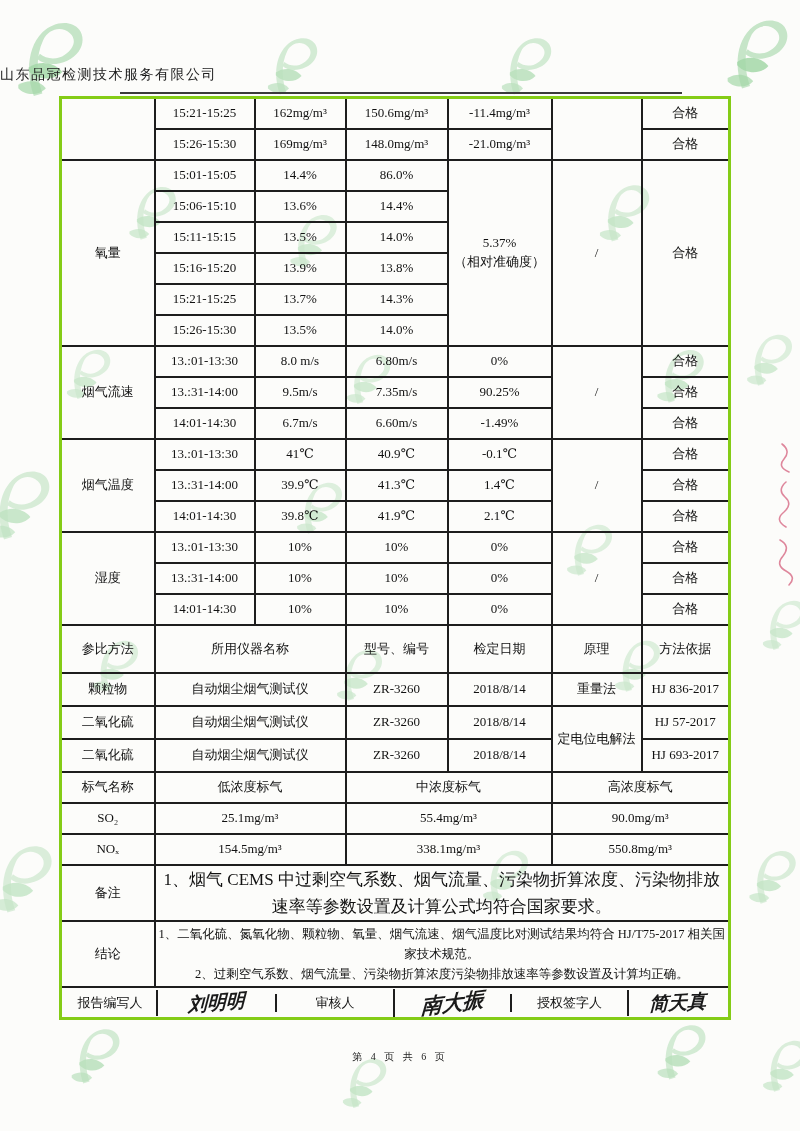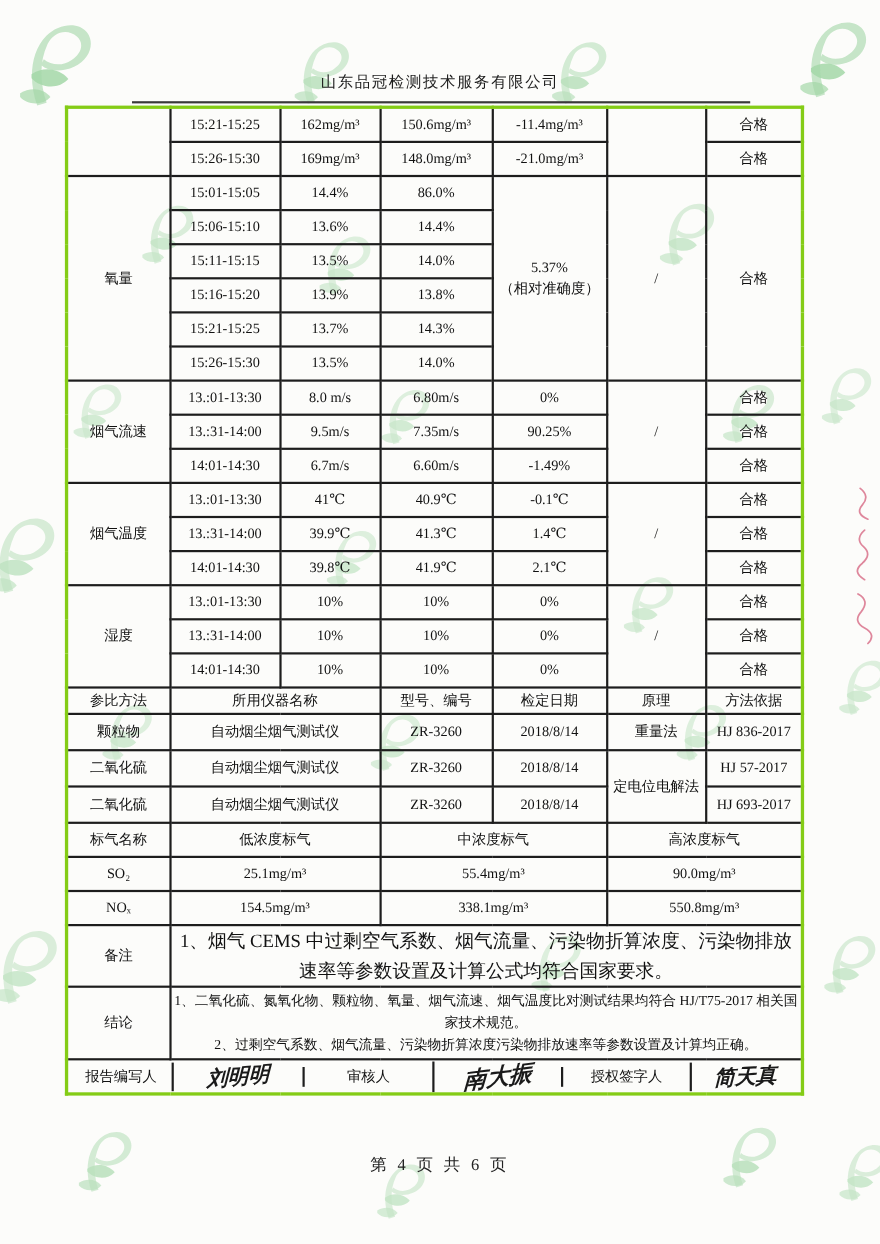--- a/index.html
+++ b/index.html
@@ -4,38 +4,38 @@
 <style>
   html,body{margin:0;padding:0;background:#e8e8e6;}
   .page{
     position:relative;width:800px;height:1131px;margin:0 auto;
     background:#fcfcfa;overflow:hidden;
     font-family:"Liberation Serif","DejaVu Serif",serif;color:#141414;
   }
   .wm-layer{position:absolute;inset:0;pointer-events:none;}
   .wm{position:absolute;}
   .company{
-    position:absolute;top:66px;left:0;width:100%;text-align:center;
+    position:absolute;top:66px;left:0;width:100%;
     font-size:14px;letter-spacing:1.5px;color:#1c1c1c;
   }
   .header-rule{
     position:absolute;top:92px;left:120px;width:562px;height:2px;background:#3a3a3a;
   }
   table.main{
     position:absolute;left:59px;top:96px;width:669px;
     border-collapse:collapse;table-layout:fixed;
     font-size:13px;color:#111;
     border:3px solid #84cc16;background:transparent;
   }
   table.main td{
     border:2px solid #1d1d1d;text-align:center;vertical-align:middle;
     padding:0 2px;overflow:hidden;
   }
   tr.r{height:31px;}
-  tr.rm{height:24px;font-family:Liberation Mono, monospace;}
+  tr.rm{height:48px;font-family:Liberation Mono, monospace;}
   tr.ri{height:33px;}
   tr.rg{height:31px;}
   tr.rb{height:46px;}
   tr.rc{height:66px;}
   tr.rs{height:32px;}
   td.acc div{line-height:1.45;}
   td.rem{font-size:17px;line-height:1.6;text-align:center;padding:2px 6px;}
   td.con{font-size:12.5px;line-height:1.6;text-align:left;padding:3px 8px;font-family:Liberation Serif, serif;}
   td.sig-td{padding:0;}
   .sigflex{display:flex;height:100%;align-items:center;}
@@ -43,21 +43,21 @@
   .sigflex>div+div{border-left:2px solid #1d1d1d;}
   .sg-l{font-size:13px;}
   .sig-name{
     font-size:19px;font-weight:bold;font-style:italic;color:#1a1a1a;
     transform:rotate(-5deg) skewX(-6deg);white-space:nowrap;
   }
   .sig-name.n2{transform:rotate(-7deg) skewX(-10deg);font-size:21px;}
   .sig-name.n3{transform:rotate(-3deg) skewX(-4deg);}
   .footer{
     position:absolute;top:1050px;left:0;width:100%;text-align:center;
-    font-size:15px;letter-spacing:3px;color:#222;
+    font-size:10px;letter-spacing:3px;color:#222;
   }
   .redmark{position:absolute;left:766px;top:438px;opacity:.65;}
 </style>
 </head>
 <body>
 
 <div class="page">
 
   <div class="wm-layer" id="wmLayer">
       <div class="wm" style="left: 8px; top: 16px; opacity: 0.8;"><svg width="86" height="86" viewBox="0 0 100 100">

